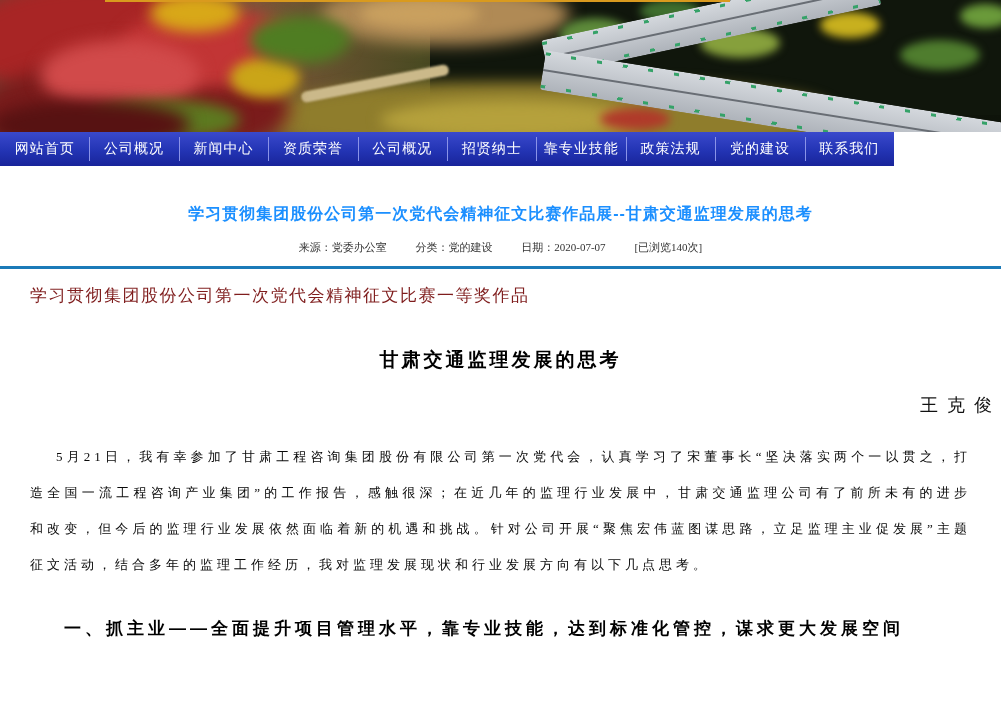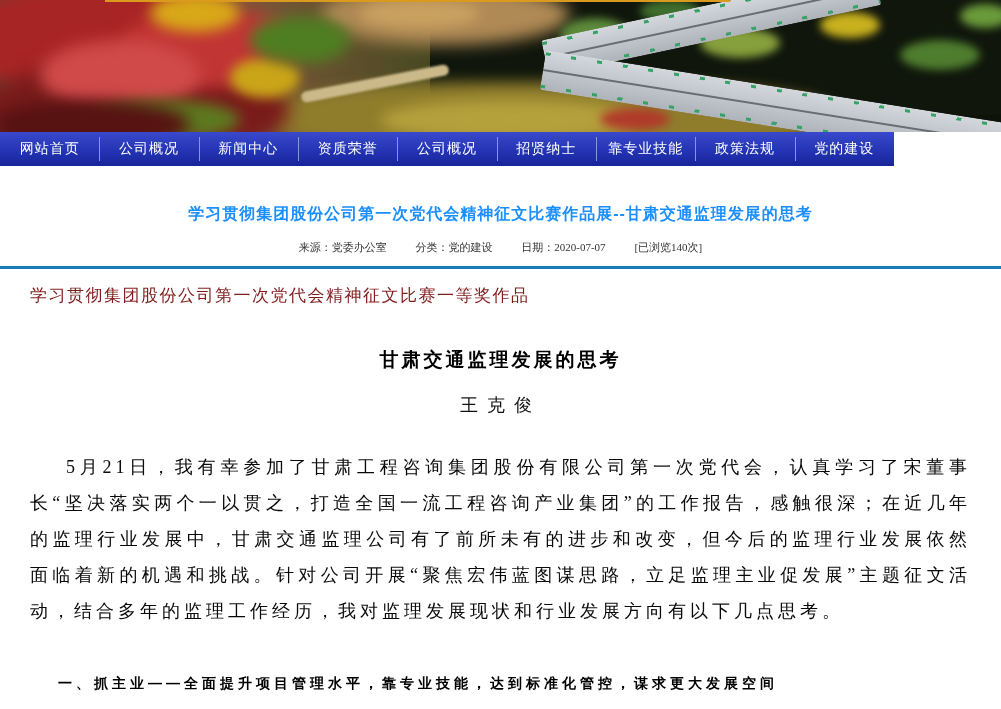--- a/index.html
+++ b/index.html
@@ -33,25 +33,25 @@
               color:#1b8fff;letter-spacing:1px;}
   .meta{margin-top:15px;text-align:center;font-size:11px;color:#333;
         font-family:"Liberation Serif","DejaVu Serif",serif;}
   .meta span{margin:0 13px;}
   .divider{margin-top:11px;height:3px;background:#1b7ab8;}
 
   
   .award{margin:15px 30px 0;font-size:17px;color:#7f1d1d;letter-spacing:1.5px;}
   .big-title{margin:40px 0 0;text-align:center;font-size:19px;font-weight:bold;color:#000;
              font-family:"Liberation Serif","DejaVu Serif",serif;letter-spacing:3px;}
-  .author{margin-top:20px;text-align:center;font-size:18px;color:#111;
+  .author{margin-top:20px;text-align:right;font-size:18px;color:#111;
           font-family:"Liberation Serif","DejaVu Serif",serif;letter-spacing:9px;}
-  .para{margin:32px 30px 0;font-size:18px;line-height:36px;color:#0a0a0a;text-align:justify;
+  .para{margin:22px 30px 0;font-size:13px;line-height:36px;color:#0a0a0a;text-align:justify;
         text-indent:2em;letter-spacing:4px;font-family:"Liberation Serif","DejaVu Serif",serif;}
-  .sec-heading{margin:36px 30px 0;font-size:14px;line-height:36px;font-weight:bold;color:#000;
+  .sec-heading{margin:28px 30px 0;font-size:17px;line-height:36px;font-weight:bold;color:#000;
                text-align:justify;text-indent:2em;letter-spacing:4px;}
 </style>
 </head>
 <body>
 
 <div class="page">
 
   <div class="banner">
 
     <div class="blob" style="left:430px;top:-10px;width:600px;height:125px;background:#10160c;border-radius:0;"></div>
@@ -94,20 +94,21 @@
   <nav class="nav">
     <a>网站首页</a>
     <a>公司概况</a>
     <a>新闻中心</a>
     <a>资质荣誉</a>
     <a>公司概况</a>
     <a>招贤纳士</a>
     <a>靠专业技能</a>
     <a>政策法规</a>
     <a>党的建设</a>
+    <a>联系我们</a>
   </nav>
 
   <h1 class="page-title">学习贯彻集团股份公司第一次党代会精神征文比赛作品展--甘肃交通监理发展的思考</h1>
 
   <div class="meta">
     <span>来源：党委办公室</span>
     <span>分类：党的建设</span>
     <span>日期：2020-07-07</span>
     <span>[已浏览140次]</span>
   </div>

